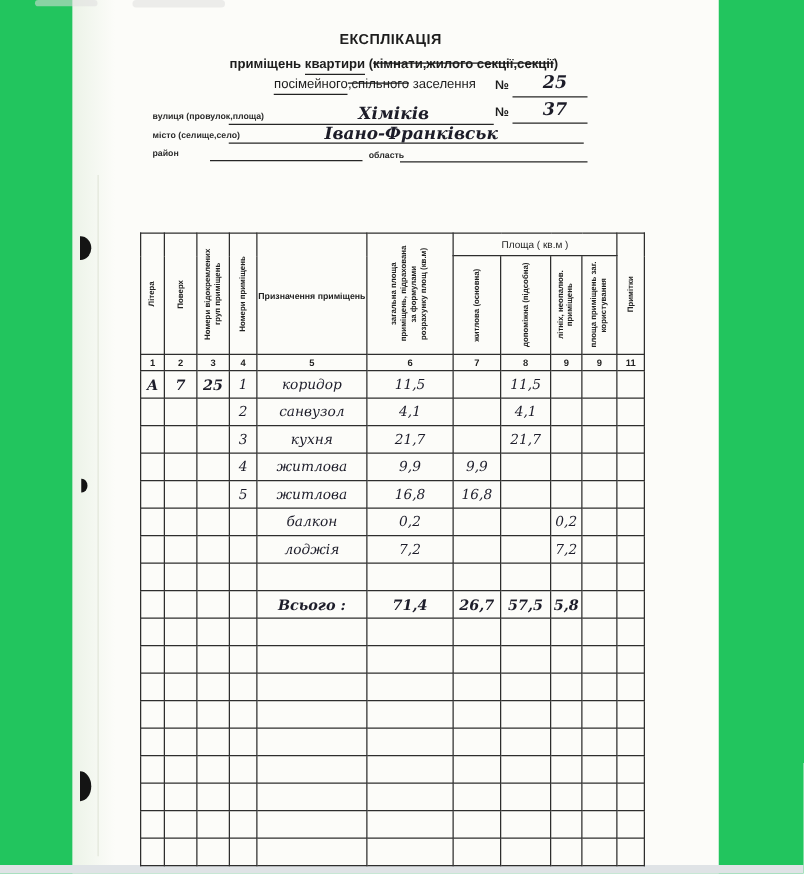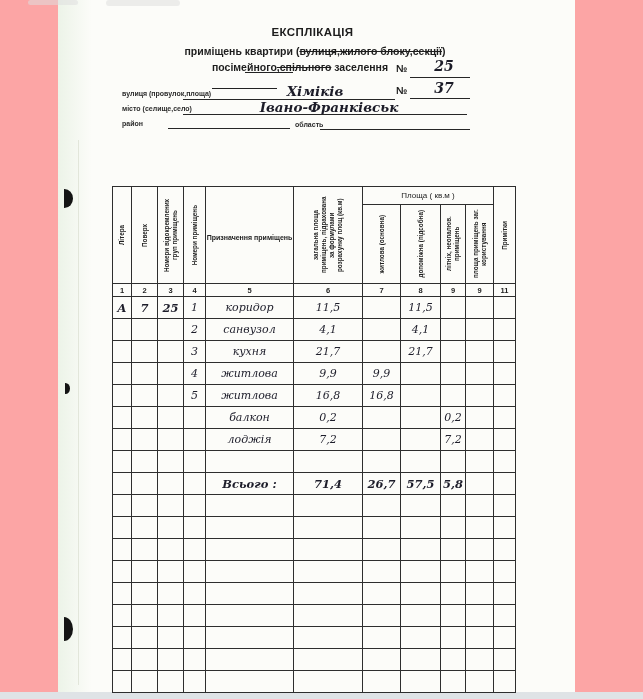--- a/index.html
+++ b/index.html
@@ -1,18 +1,18 @@
 <!DOCTYPE html>
 <html><head>
 <meta charset="utf-8">
 <style>
   html,body{margin:0;padding:0;background:#ffffff;}
   .canvas{
     position:relative;width:643px;height:699px;overflow:hidden;
-    background:#fca5a5;font-family:"Liberation Sans",sans-serif;color:#1d1d1d;
+    background:#22c55e;font-family:"Liberation Sans",sans-serif;color:#1d1d1d;
   }
   .paper{
     position:absolute;left:58px;top:0;width:517px;height:699px;
     background:#fcfcf9;
   }
   .paper-band{
     position:absolute;left:58px;top:0;width:34px;height:699px;
     background:linear-gradient(to right, rgba(223,236,218,0.55), rgba(223,236,218,0));
   }
   .fold-line{position:absolute;left:78px;top:140px;width:1px;height:545px;background:#e2e6da;}
@@ -21,22 +21,22 @@
   .blob2{left:106px;top:0;width:74px;height:6px;}
   .scan-mark{position:absolute;background:#141414;}
   .mark1{left:64px;top:189px;width:9px;height:19px;border-radius:0 9px 9px 0/0 10px 10px 0;}
   .mark2{left:65px;top:383px;width:5px;height:11px;border-radius:0 5px 5px 0/0 6px 6px 0;}
   .mark3{left:64px;top:617px;width:9px;height:24px;border-radius:0 9px 9px 0/0 12px 12px 0;}
   .bottom-strip{position:absolute;left:0;top:692px;width:643px;height:7px;background:#dfe3e6;}
 
   .abs{position:absolute;}
   .doc-title{left:180px;top:26px;width:265px;text-align:center;font-size:11.5px;font-weight:700;letter-spacing:.4px;}
   .line2{left:150px;top:45px;width:330px;text-align:center;font-size:10.5px;font-weight:600;}
-  .line3{left:160px;top:61px;width:280px;text-align:center;font-size:10.5px;font-weight:700;}
-  .u{border-bottom:1px solid #222;padding-bottom:15px;}
+  .line3{left:160px;top:61px;width:280px;text-align:center;font-size:10.5px;font-weight:400;}
+  .u{border-bottom:1px solid #222;padding-bottom:2px;}
   .strike{text-decoration:line-through;}
   .tiny-label{font-size:7px;color:#2b2b2b;font-weight:600;}
   .hw{font-family:"DejaVu Serif","Liberation Serif",serif;font-style:italic;font-weight:600;color:#1c1c28;}
   .hline{position:absolute;height:1px;background:#262626;}
   .no-label{font-size:10px;font-weight:700;}
   .hw-no{font-size:14px;text-align:center;}
   .hw-val{font-size:13.5px;text-align:center;}
 
   table.main{
     position:absolute;left:112px;top:186px;width:404px;
@@ -74,21 +74,21 @@
   <div class="fold-line"></div>
   <div class="blob blob1"></div>
   <div class="blob blob2"></div>
   <div class="scan-mark mark1"></div>
   <div class="scan-mark mark2"></div>
   <div class="scan-mark mark3"></div>
   <div class="bottom-strip"></div>
 
   <div class="abs doc-title">ЕКСПЛІКАЦІЯ</div>
 
-  <div class="abs line2"><span>приміщень </span><span class="u">квартири</span><span> (</span><span class="strike">вулиця,жилого блоку,секції</span><span>)</span></div>
+  <div class="abs line2"><span>приміщень </span><span class="u">квартири</span><span> (</span><span class="strike">кімнати,жилого секції,секції</span><span>)</span></div>
 
   <div class="abs line3"><span class="u">посімейного</span><span class="strike">,спільного</span><span> заселення</span></div>
 
   <div class="abs no-label" style="left:396px;top:63px;">№</div>
   <div class="abs hw hw-no" style="left:420px;top:58px;width:48px;">25</div>
   <div class="hline" style="left:410px;top:77px;width:60px;"></div>
 
   <div class="abs tiny-label" style="left:122px;top:90px;">вулиця (провулок,площа)</div>
   <div class="abs hw hw-val" style="left:235px;top:83px;width:160px;">Хіміків</div>
   <div class="hline" style="left:183px;top:99px;width:212px;"></div>

